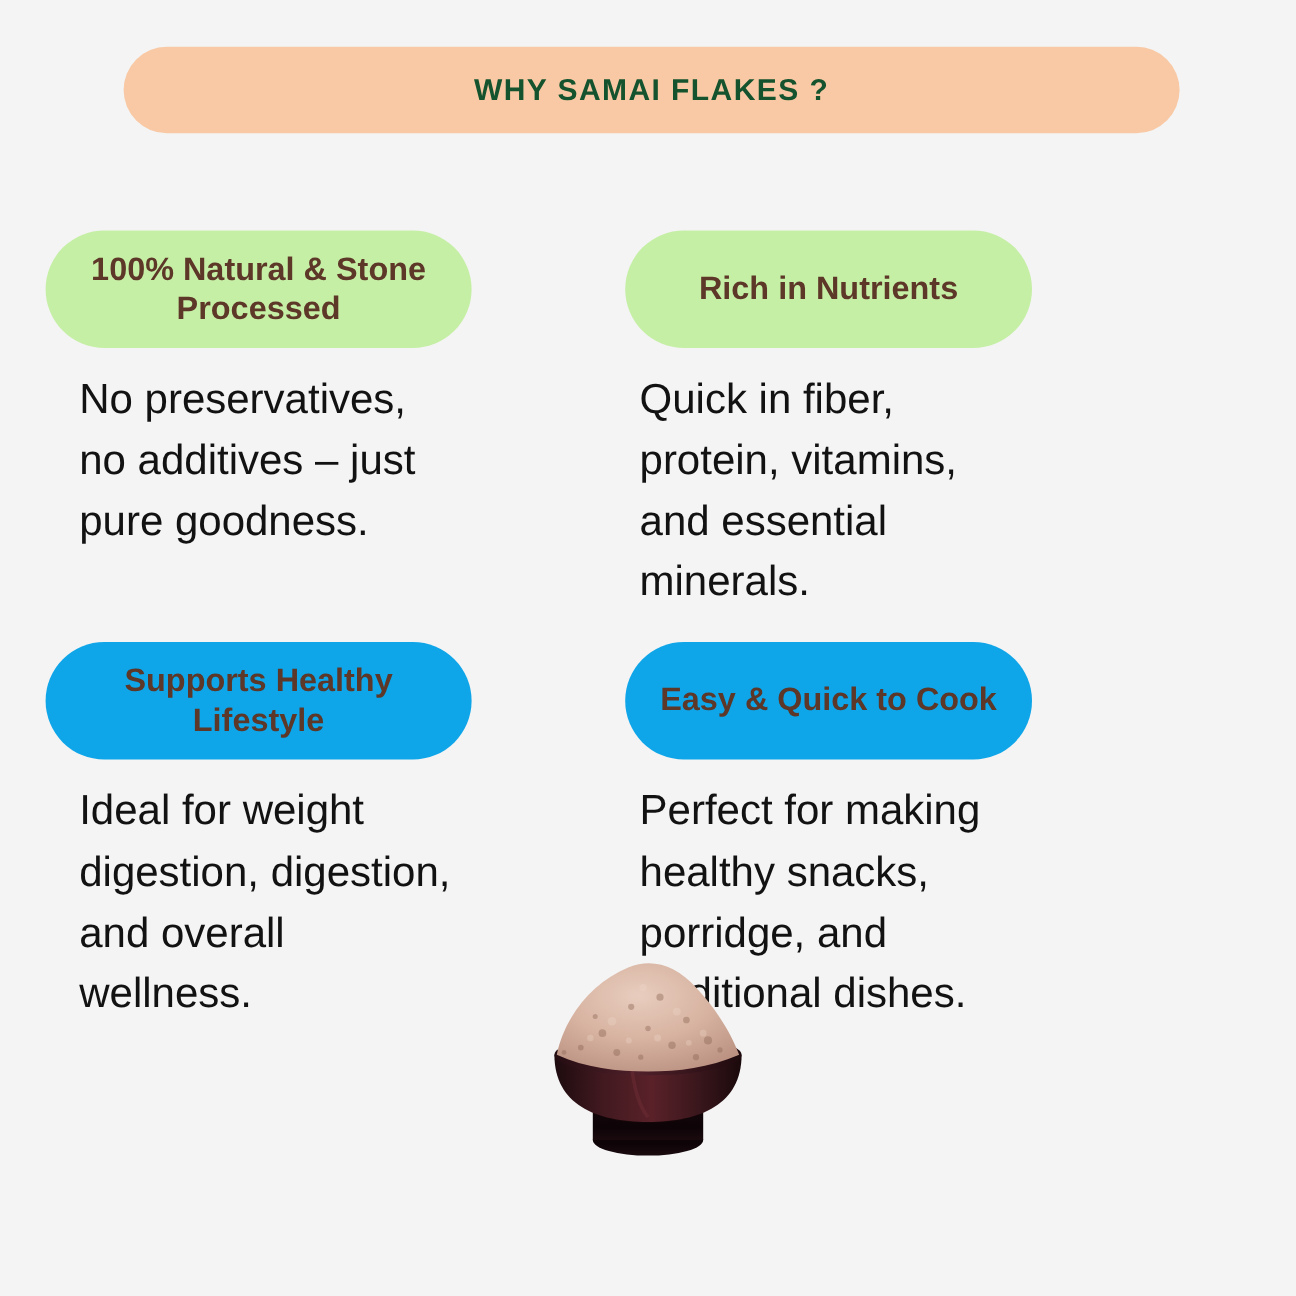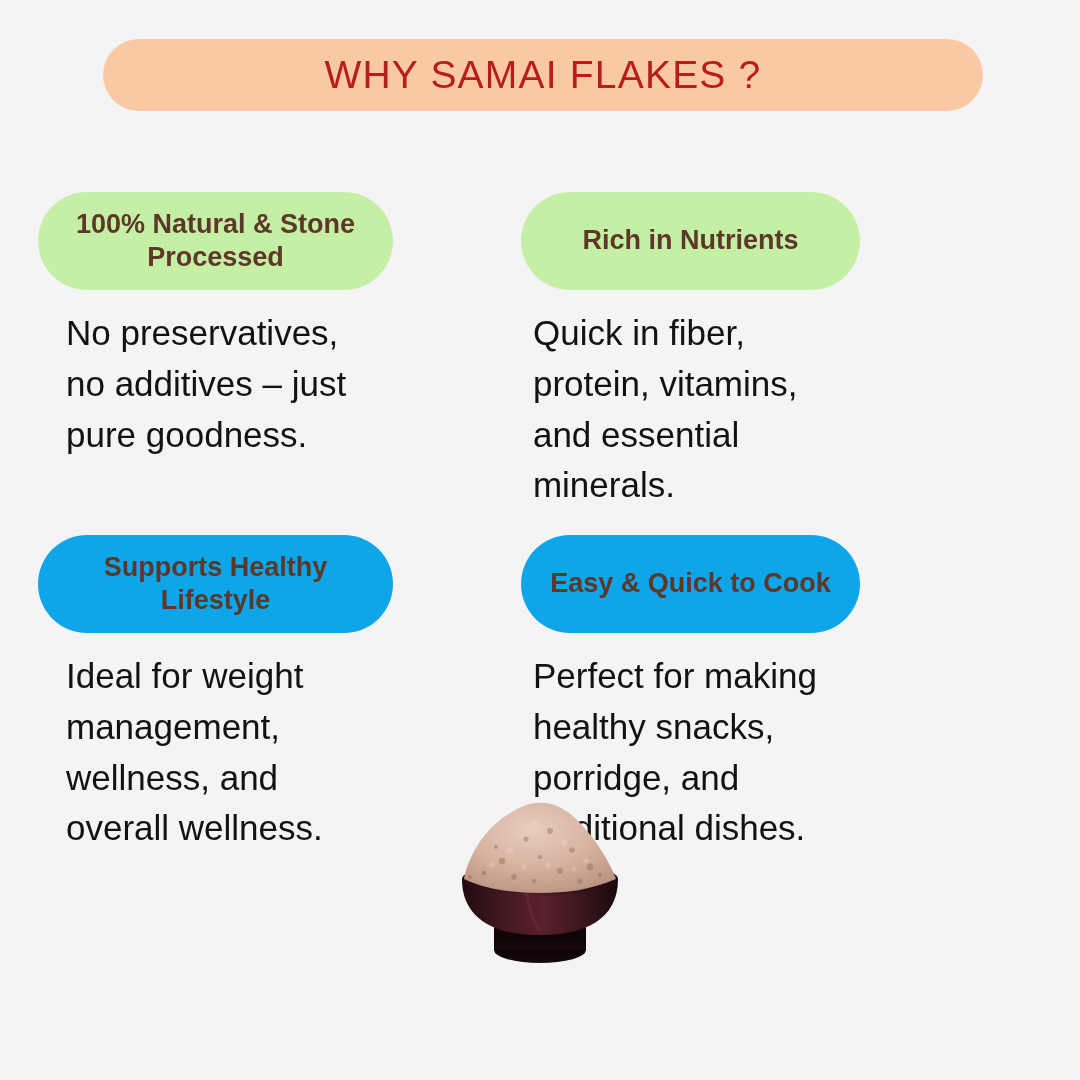--- a/index.html
+++ b/index.html
@@ -22,24 +22,24 @@
     top: 39px;
     width: 880px;
     height: 72px;
     border-radius: 36px;
     background: #f8c9a4;
     display: flex;
     align-items: center;
     justify-content: center;
   }
   #title-banner .title-text {
-    font-size: 39px;
-    font-weight: normal;
+    font-size: 25px;
+    font-weight: bold;
     letter-spacing: 1.2px;
-    color: #b91c1c;
+    color: #14532d;
     white-space: nowrap;
   }
 
   
   #features {
     position: absolute;
     left: 0;
     top: 192px;
     width: 1080px;
   }
@@ -124,21 +124,21 @@
   </div>
 
   <div class="row-gap"></div>
 
   <div class="feature-row">
 
     <div class="feature-col left">
       <div class="feature-pill peach">
         <span class="pill-text">Supports Healthy Lifestyle</span>
       </div>
-      <div class="feature-desc">Ideal for weight management, wellness, and overall wellness.</div>
+      <div class="feature-desc">Ideal for weight digestion, digestion, and overall wellness.</div>
     </div>
 
     <div class="feature-col right">
       <div class="feature-pill peach">
         <span class="pill-text">Easy &amp; Quick to Cook</span>
       </div>
       <div class="feature-desc">Perfect for making healthy snacks, porridge, and traditional dishes.</div>
     </div>
 
   </div>

